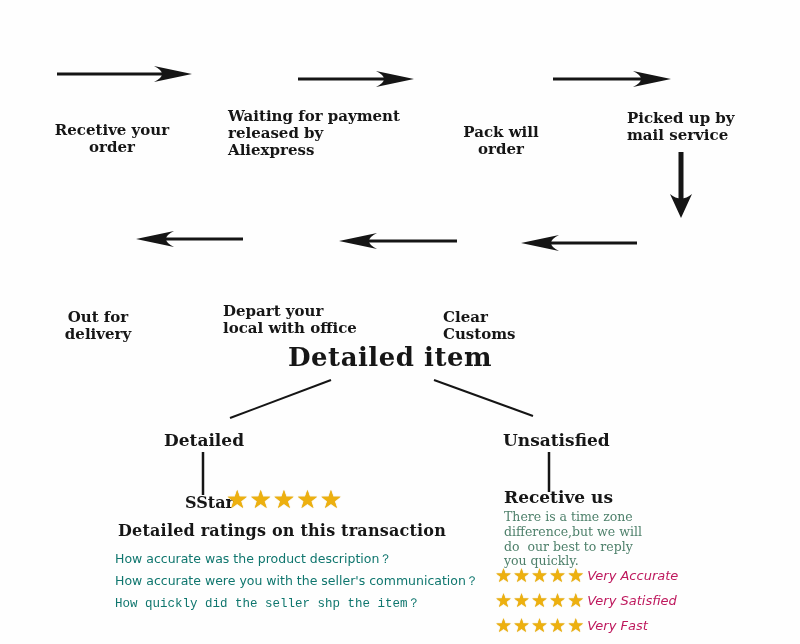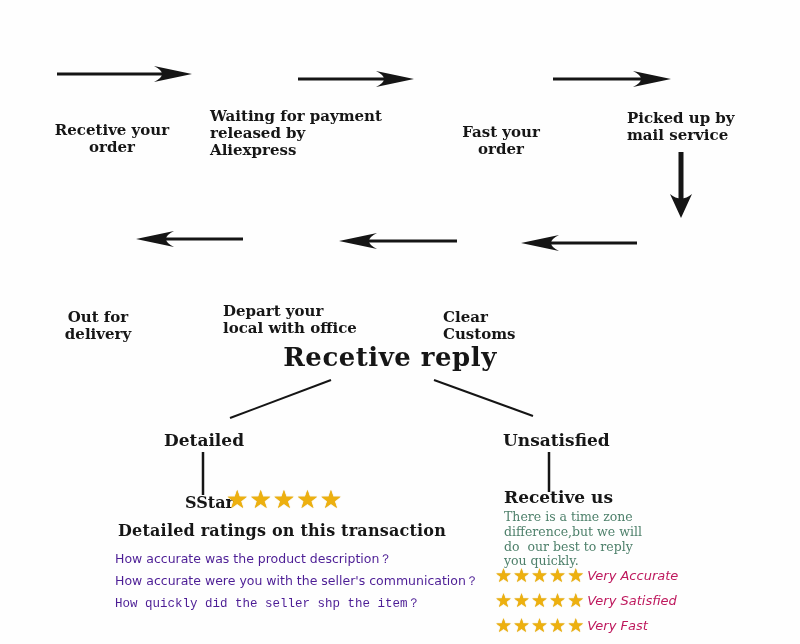--- a/index.html
+++ b/index.html
@@ -36,21 +36,21 @@
     color:#EDB00F;
     line-height:1;
     letter-spacing:1px;
     text-shadow:0 0 1px #d29a06;
   }
   .stars-big{font-size:25px;}
   .question{
     position:absolute;
     font-family:"DejaVu Sans", sans-serif;
     font-size:12.5px;
-    color:#4c1d95;
+    color:#0f766e;
     white-space:nowrap;
   }
   .note{
     position:absolute;
     font-family:"DejaVu Serif", serif;
     font-weight:normal;
     font-size:12.5px;
     line-height:1.18;
     color:#4E806B;
     white-space:pre-wrap;
@@ -116,32 +116,32 @@
     </g>
 
     <line class="thin" x1="331" y1="380" x2="230" y2="418"></line>
     <line class="thin" x1="434" y1="380" x2="533" y2="416"></line>
 
     <line class="conn" x1="203" y1="452" x2="203" y2="495"></line>
     <line class="conn" x1="549" y1="452" x2="549" y2="492"></line>
   </svg>
 
   <div class="lbl center" style="left:36px;top:122px;width:152px;text-align:center;">Recetive your order</div>
-  <div class="lbl" style="left:210px;top:108px;width:175px;">Waiting for payment
+  <div class="lbl" style="left:228px;top:108px;width:175px;">Waiting for payment
 released by Aliexpress</div>
-  <div class="lbl center" style="left:438px;top:124px;width:126px;">Fast your order</div>
+  <div class="lbl center" style="left:438px;top:124px;width:126px;">Pack will order</div>
   <div class="lbl" style="left:627px;top:110px;width:120px;">Picked up by
 mail service</div>
 
   <div class="lbl center" style="left:34px;top:309px;width:128px;">Out for delivery</div>
   <div class="lbl" style="left:223px;top:303px;width:135px;">Depart your
 local with office</div>
   <div class="lbl" style="left:443px;top:309px;width:115px;">Clear Customs</div>
 
-  <div class="lbl big-heading center" style="left:255px;top:344px;width:270px;">Recetive reply</div>
+  <div class="lbl big-heading center" style="left:255px;top:344px;width:270px;">Detailed item</div>
 
   <div class="lbl branch-label center" style="left:161px;top:431px;width:86px;">Detailed</div>
   <div class="lbl rate-prefix" style="left:185px;top:494px;">SStar</div>
   <div class="stars stars-big" style="left:226px;top:487px;">★★★★★</div>
   <div class="lbl sub-heading" style="left:118px;top:522px;">Detailed ratings on this transaction</div>
   <div class="question" style="left:115px;top:551px;">How accurate was the product description？</div>
   <div class="question" style="left:115px;top:573px;">How accurate were you with the seller's communication？</div>
   <div class="question" style="left:115px;top:595px;font-family:Liberation Mono, monospace;">How quickly did the seller shp the item？</div>
 
   <div class="lbl branch-label" style="left:503px;top:431px;width:95px;">Unsatisfied</div>

